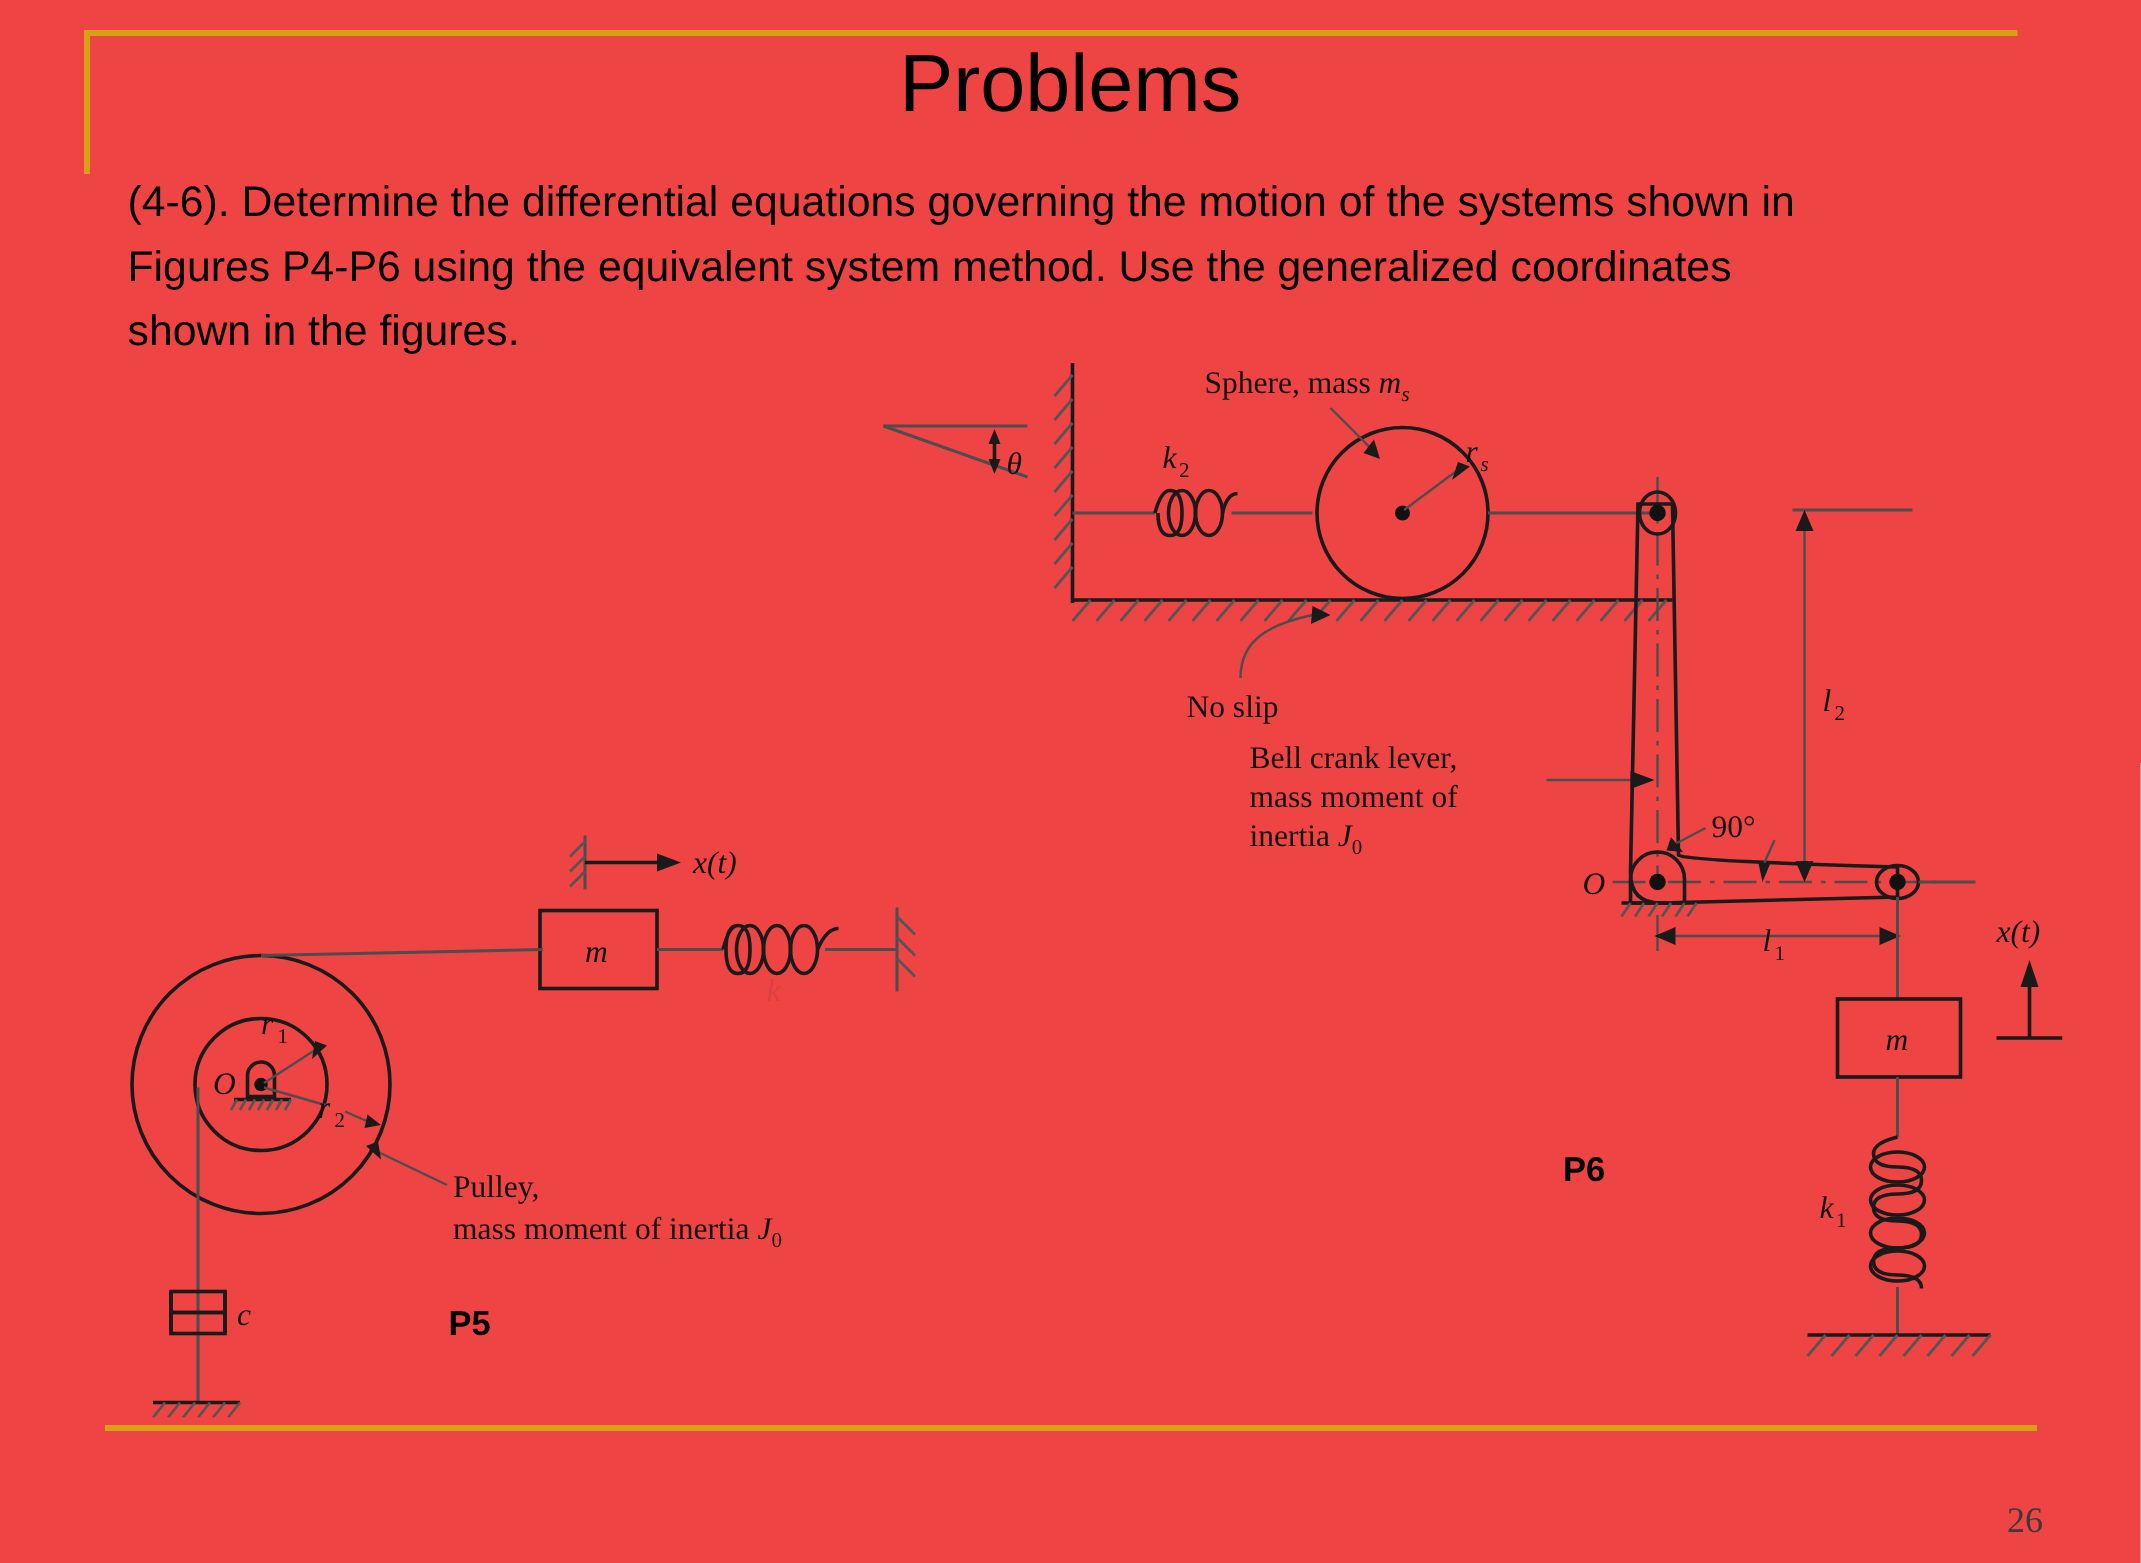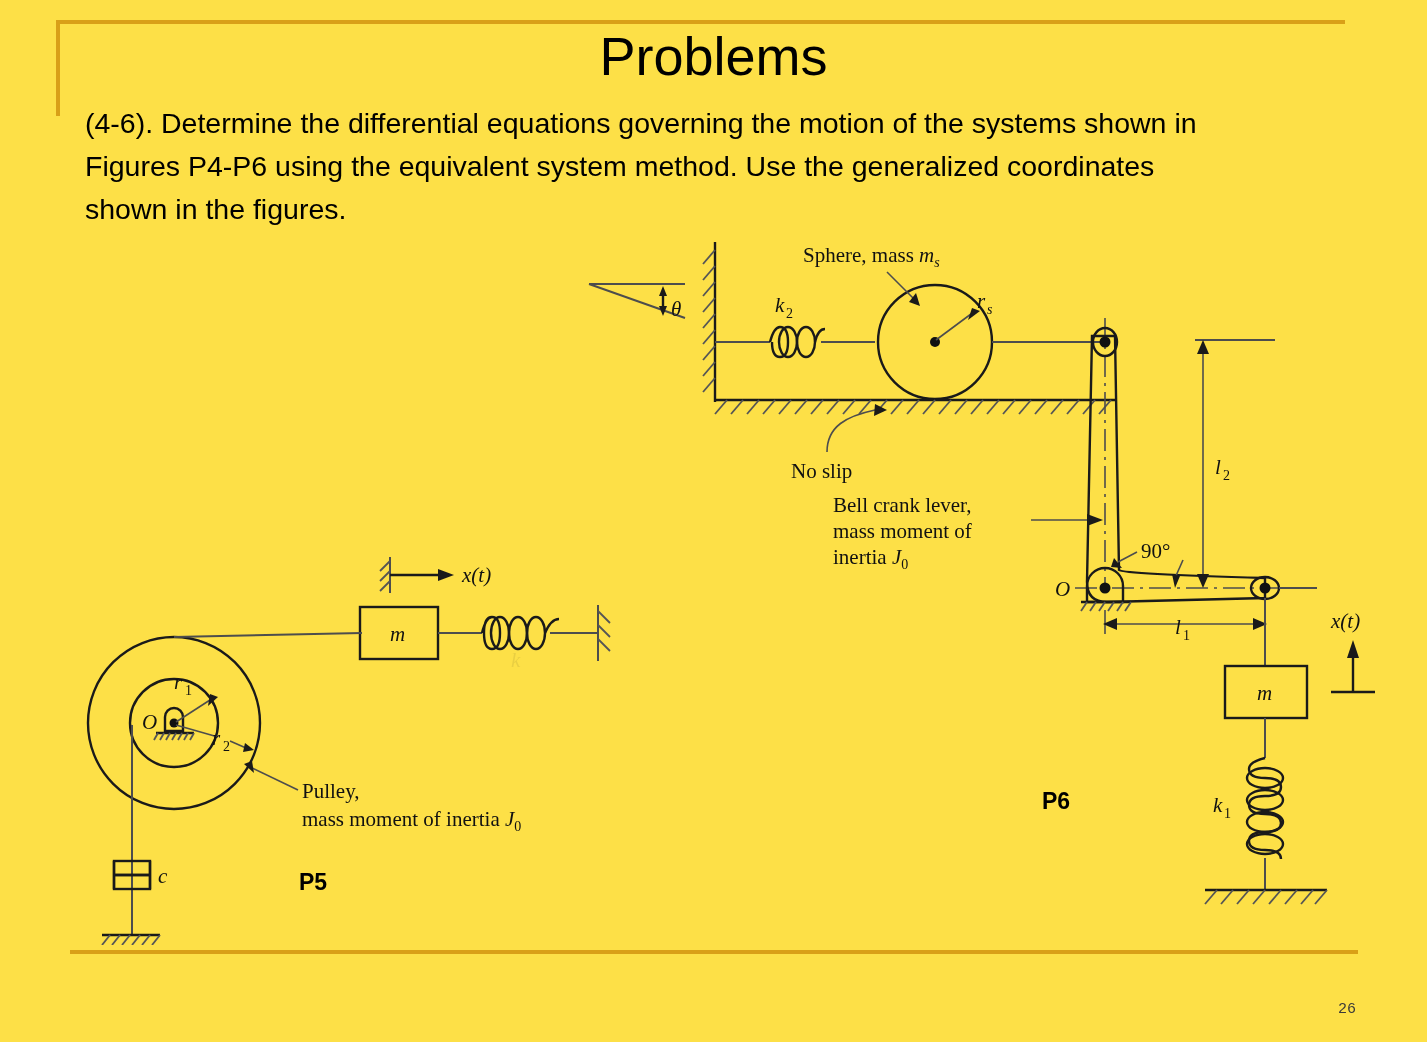--- a/index.html
+++ b/index.html
@@ -1,21 +1,21 @@
 <!DOCTYPE html>
 <html><head>
 <meta charset="utf-8">
 <title>Problems</title>
 <style>
   html,body{margin:0;padding:0;background:#ffffff;}
   body{
     width:1427px;height:1042px;position:relative;overflow:hidden;
     font-family:"Liberation Sans", sans-serif;color:#000;
   }
-  .slide{position:absolute;inset:0;background:#fde047;}
+  .slide{position:absolute;inset:0;background:#ef4444;}
 
   
   .rule-top{
     position:absolute;left:56px;top:20px;width:1289px;height:4px;
     background:#d9a017;
   }
   .rule-left{
     position:absolute;left:56px;top:20px;width:4px;height:96px;
     background:#d9a017;
   }
@@ -25,35 +25,35 @@
   }
 
   
   .title{
     position:absolute;left:0;top:25px;width:1427px;text-align:center;
     font-size:54px;line-height:62px;font-weight:400;letter-spacing:0px;
   }
 
   
   .body-text{
-    position:absolute;left:85px;top:102px;width:1140px;
+    position:absolute;left:85px;top:114px;width:1140px;
     font-size:28.5px;line-height:43px;font-weight:400;
   }
 
   
   .fig-label{
     position:absolute;font-size:23px;font-weight:bold;
   }
   #p5-label{left:299px;top:869px;}
-  #p6-label{left:1042px;top:788px;}
+  #p6-label{left:1042px;top:766px;}
 
   
   .page-num{
     position:absolute;left:1338px;top:1001px;
-    font-family:Liberation Mono, monospace;font-size:15px;color:#3a3a3a;
+    font-family:Liberation Serif, serif;font-size:24px;color:#3a3a3a;
   }
 
   
   svg{display:block;}
   .fig{position:absolute;}
   #fig-p5{left:70px;top:545px;}
   #fig-p6{left:575px;top:230px;}
 
   .ln{stroke:#4d4d4d;stroke-width:2;fill:none;}
   .ln-d{stroke:#1a1a1a;stroke-width:2.4;fill:none;}

